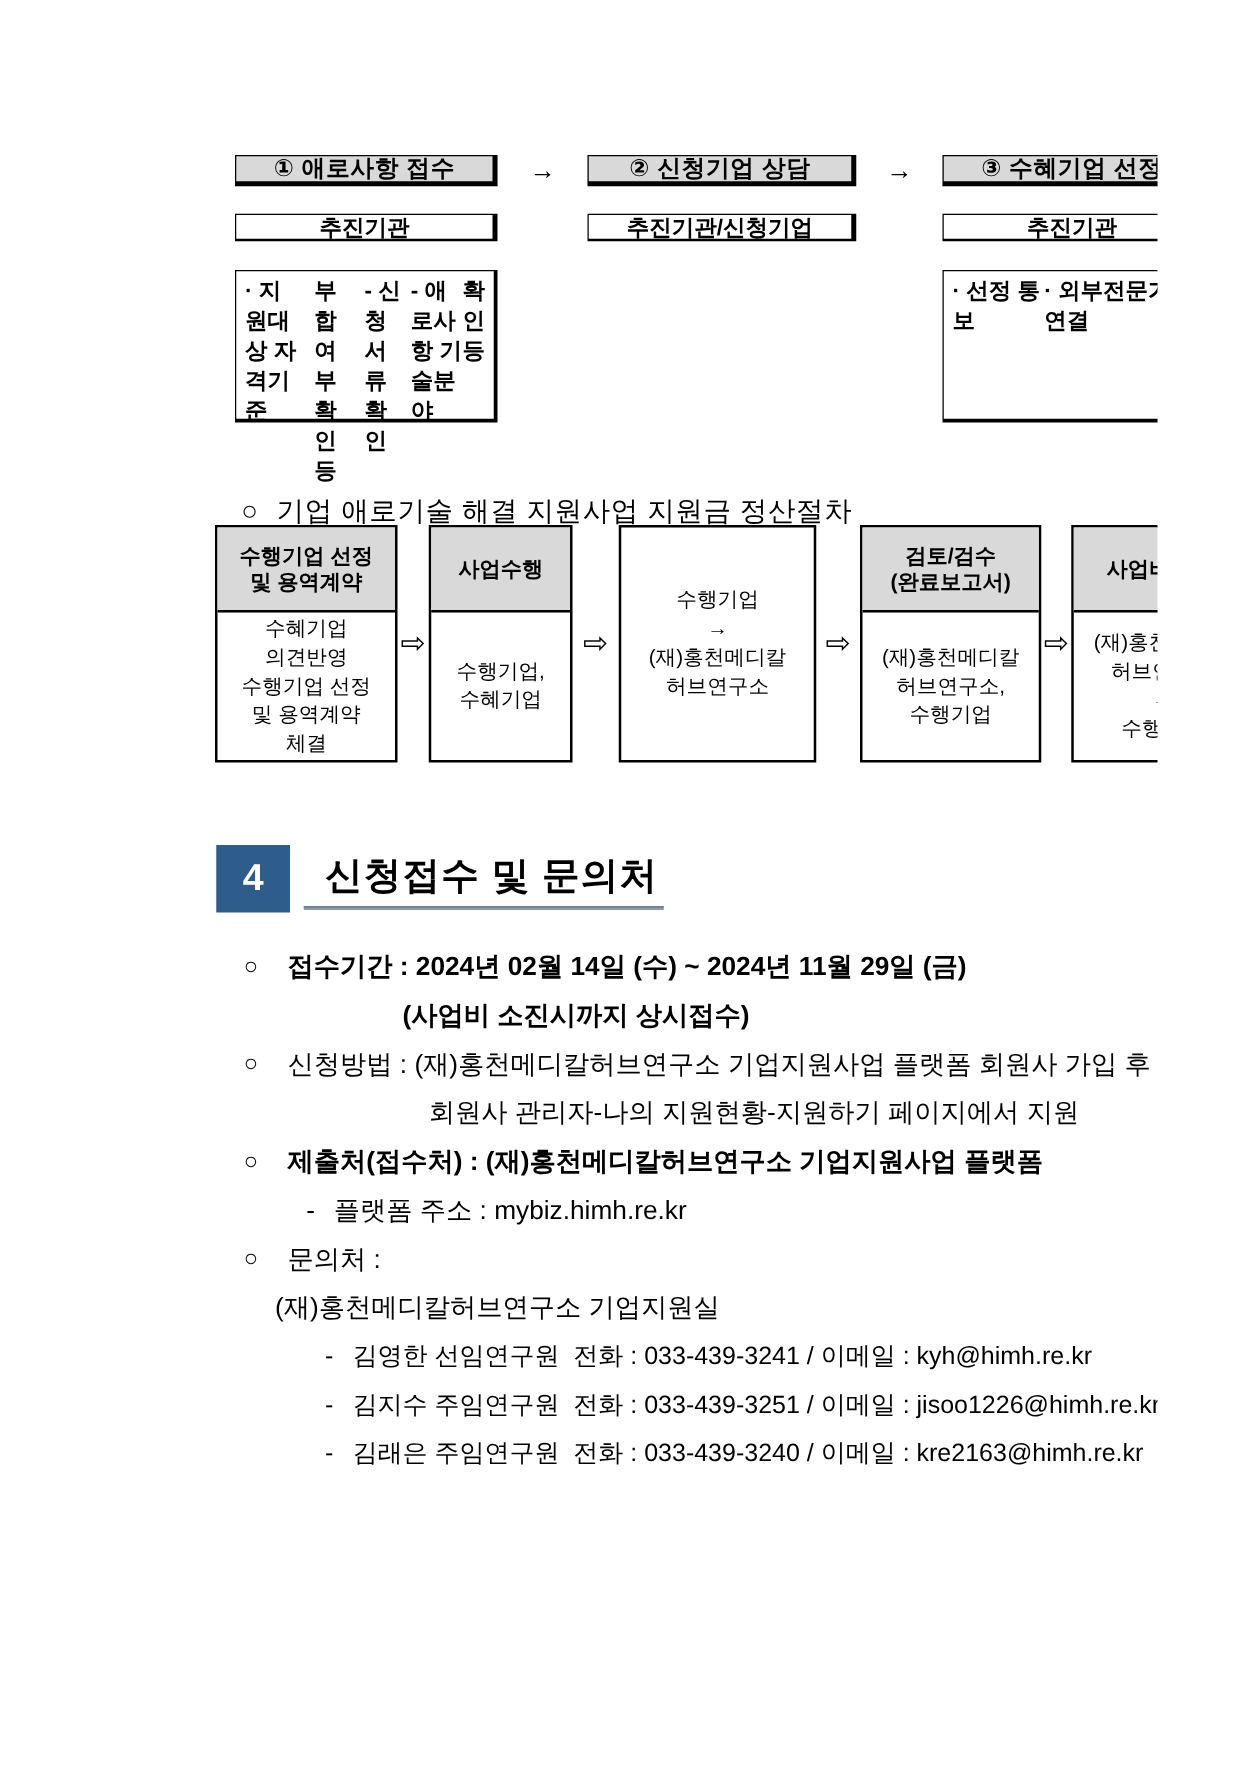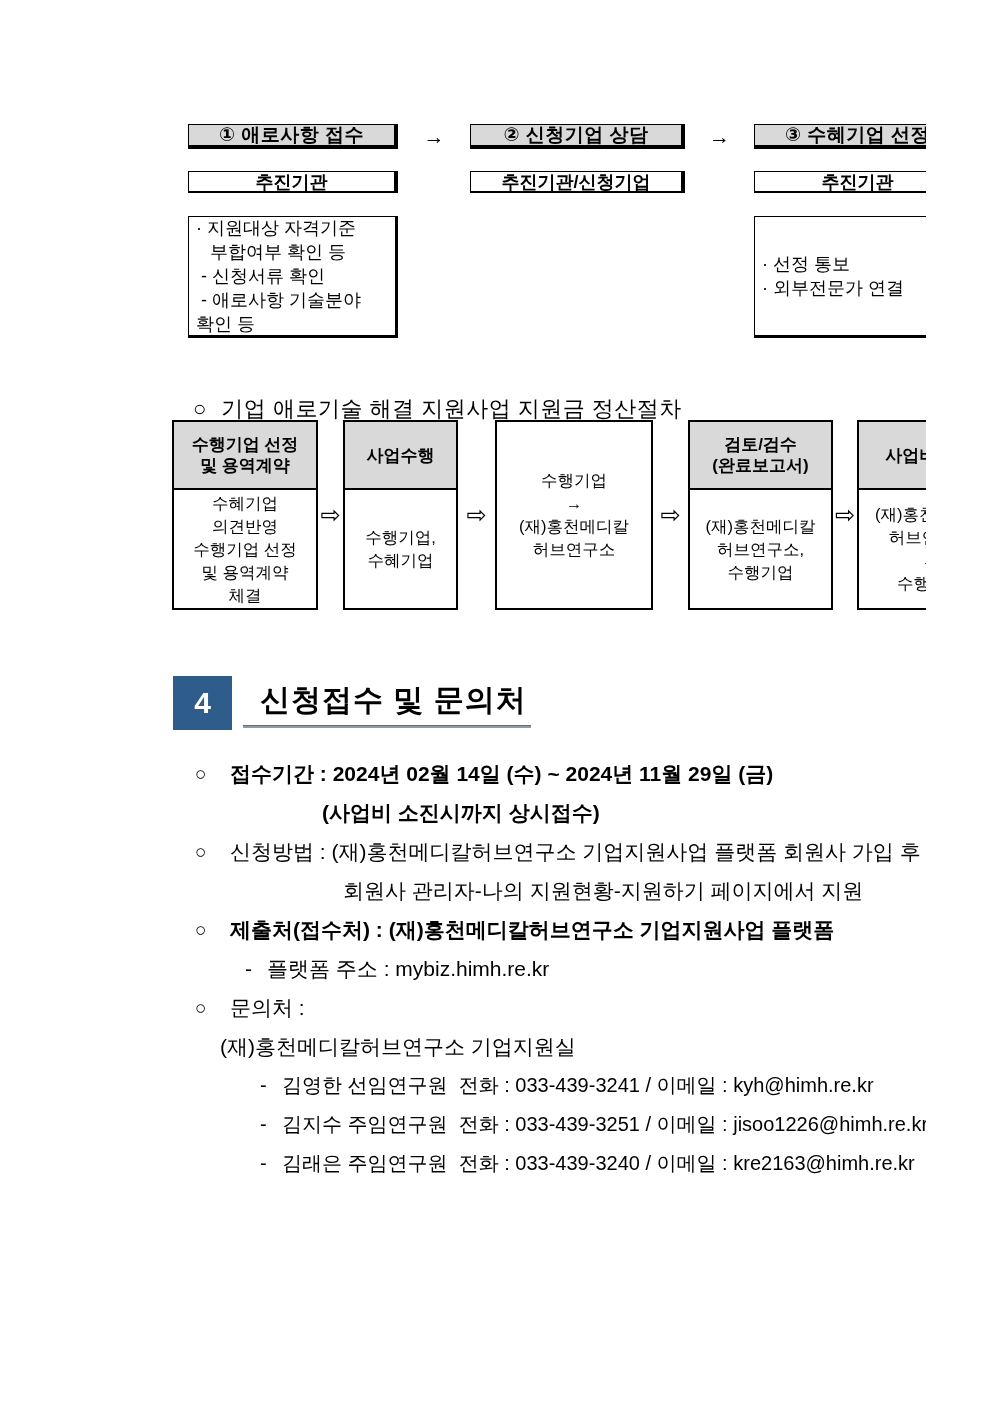--- a/index.html
+++ b/index.html
@@ -26,22 +26,22 @@
   .f1agency {
     margin-top:22px; height:22px; background:#fff;
     border:1px solid #000; border-right-width:4px; border-bottom-width:2px;
     display:flex; align-items:center; justify-content:center;
     font-size:18px; font-weight:700;
   }
   .f1detail {
     margin-top:23px; height:122px;
     border:1px solid #000; border-right-width:3px; border-bottom-width:3px;
     padding:3px 7px;
-    display:flex; flex-direction:column; justify-content:center;
-    font-size:18px; line-height:24px;
+    display:flex; flex-direction:row; justify-content:center;
+    font-size:18px; line-height:24px;font-weight:bold;
   }
   .dl { display:block; white-space:pre-wrap; }
   .dl.i1 { padding-left:14px; }
   .dl.i2 { padding-left:5px; }
   .a1cell { display:flex; justify-content:center; align-items:flex-start; }
   .a1 { font-size:21px; font-weight:700; line-height:25px; }
 
   
   .flow2-title {
     position:absolute; left:118px; top:392px;

